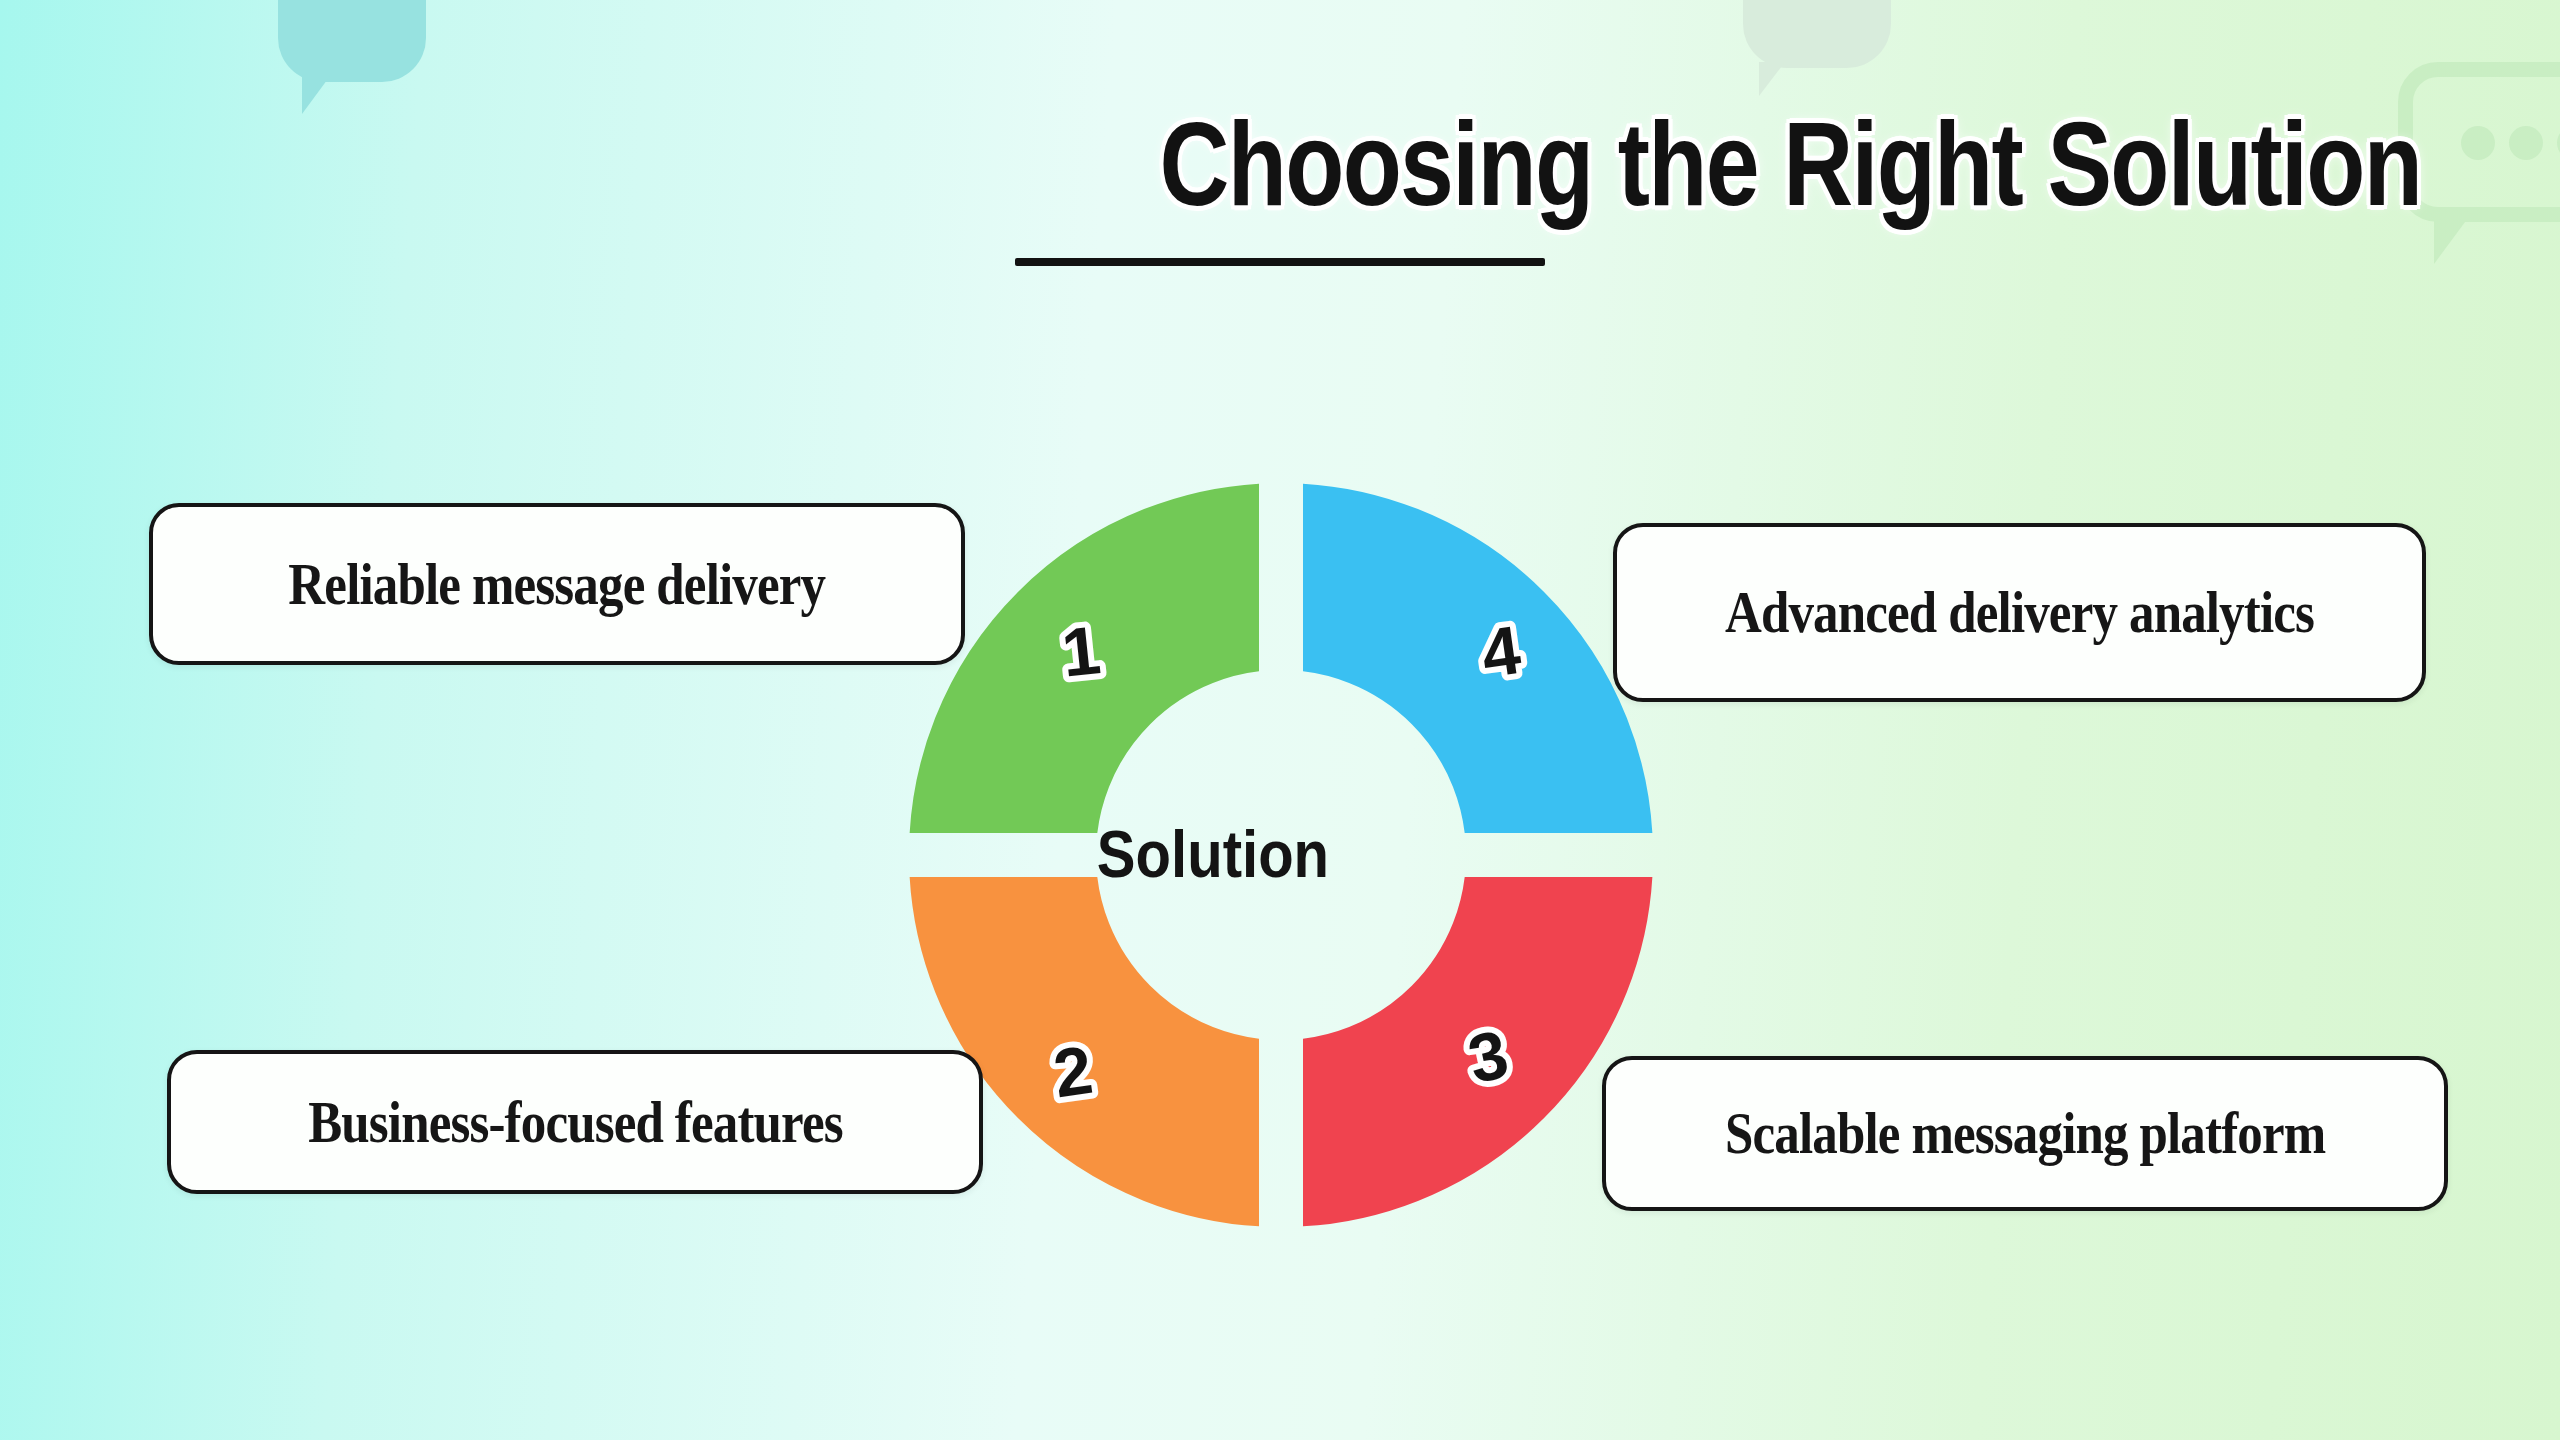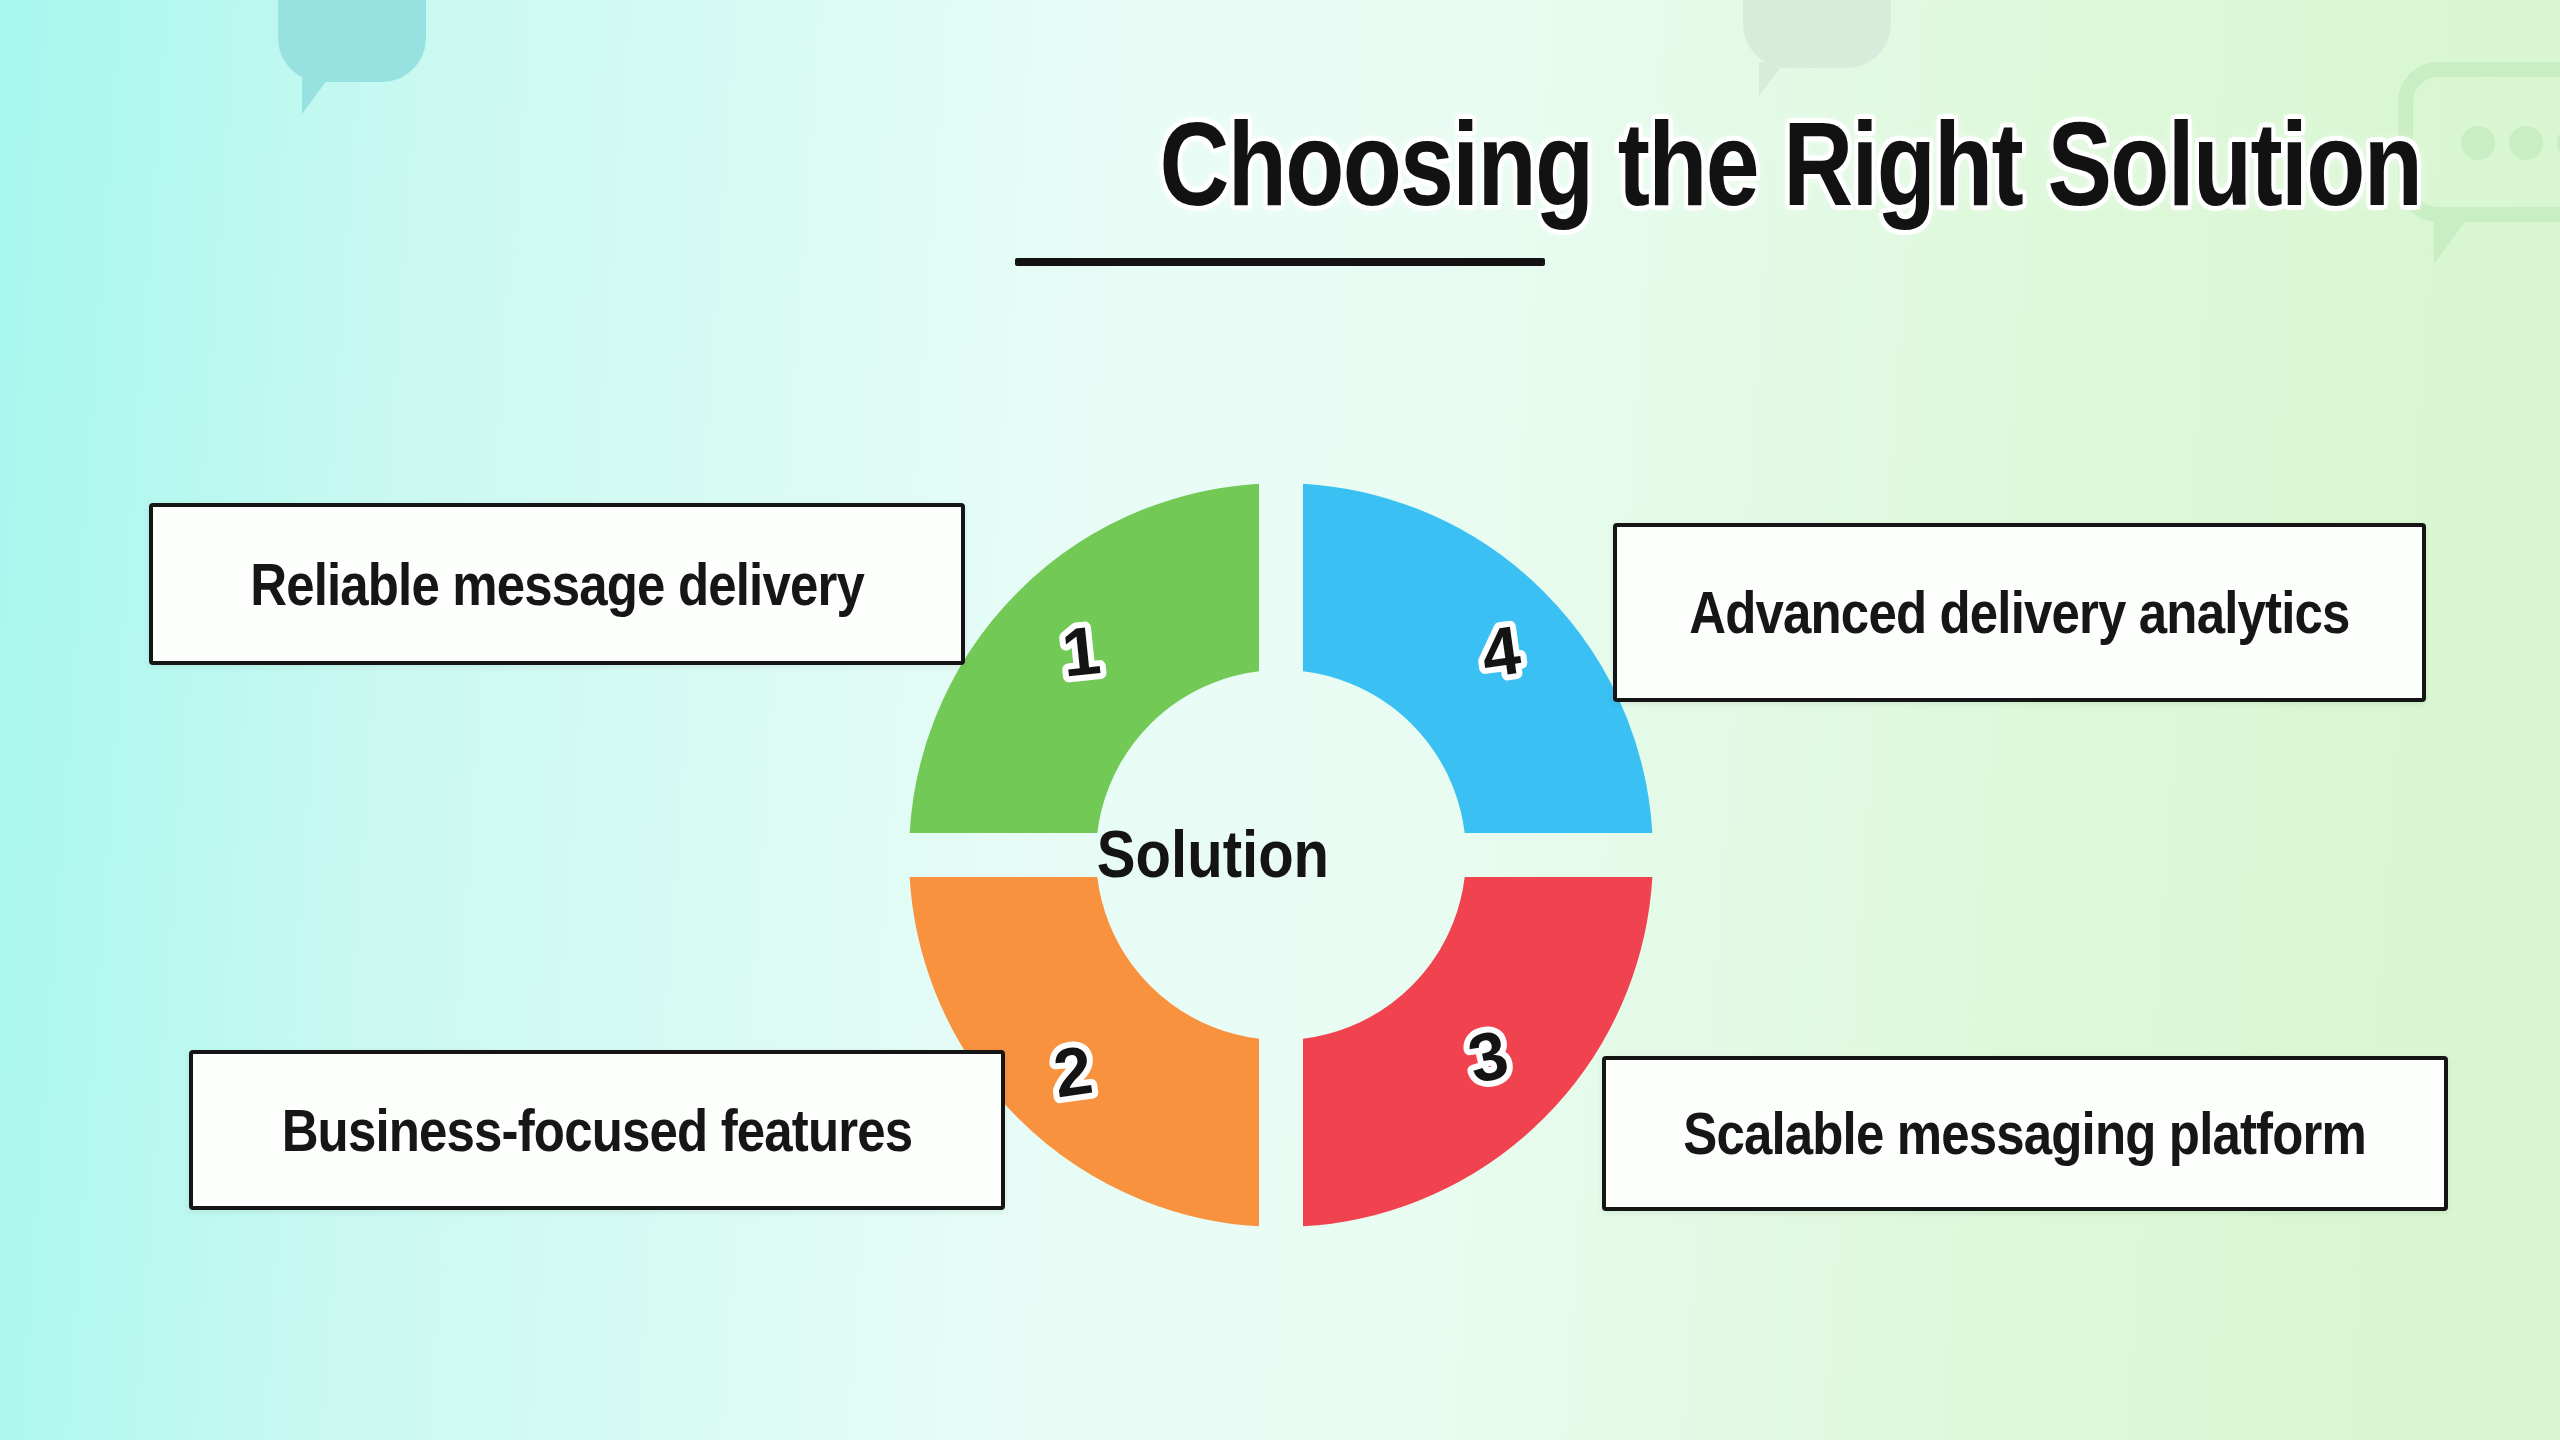--- a/index.html
+++ b/index.html
@@ -56,30 +56,31 @@
   }
   .center-label-wrap { position:absolute; left:1081px; top:816px; width:400px; }
   .center-label {
     display:inline-block; font-size:66px; font-weight:bold; color:#141414;
     transform:scaleX(0.88); transform-origin:center; white-space:nowrap;
   }
 
   
   .label-box {
     position:absolute; display:flex; align-items:center; justify-content:center;
-    background:#fdfffd; border:4px solid #151515; border-radius:4px;
+    background:#fdfffd; border:4px solid #151515; border-radius:30px;
     box-shadow:0 2px 6px rgba(20,40,40,0.08);
+    font-family:Liberation Serif, serif;
   }
   .label-text {
     display:inline-block; font-size:60px; font-weight:bold; color:#161616;
     letter-spacing:-1px; transform:scaleX(0.85); transform-origin:center; white-space:nowrap;
   }
   #box-1 { left:149px;  top:503px;  width:816px; height:162px; }
   #box-4 { left:1613px; top:523px;  width:813px; height:179px; }
-  #box-2 { left:167px;  top:1050px; width:816px; height:160px;margin-left:22px; }
+  #box-2 { left:167px;  top:1050px; width:816px; height:144px; }
   #box-3 { left:1602px; top:1056px; width:846px; height:155px; }
 </style>
 </head>
 <body>
 
 <div class="stage">
 
   <div class="bubble-solid" id="deco-tl">
     <div class="bubble-body" style="background: rgb(151, 226, 224);"></div>
     <div class="bubble-tail"></div>

